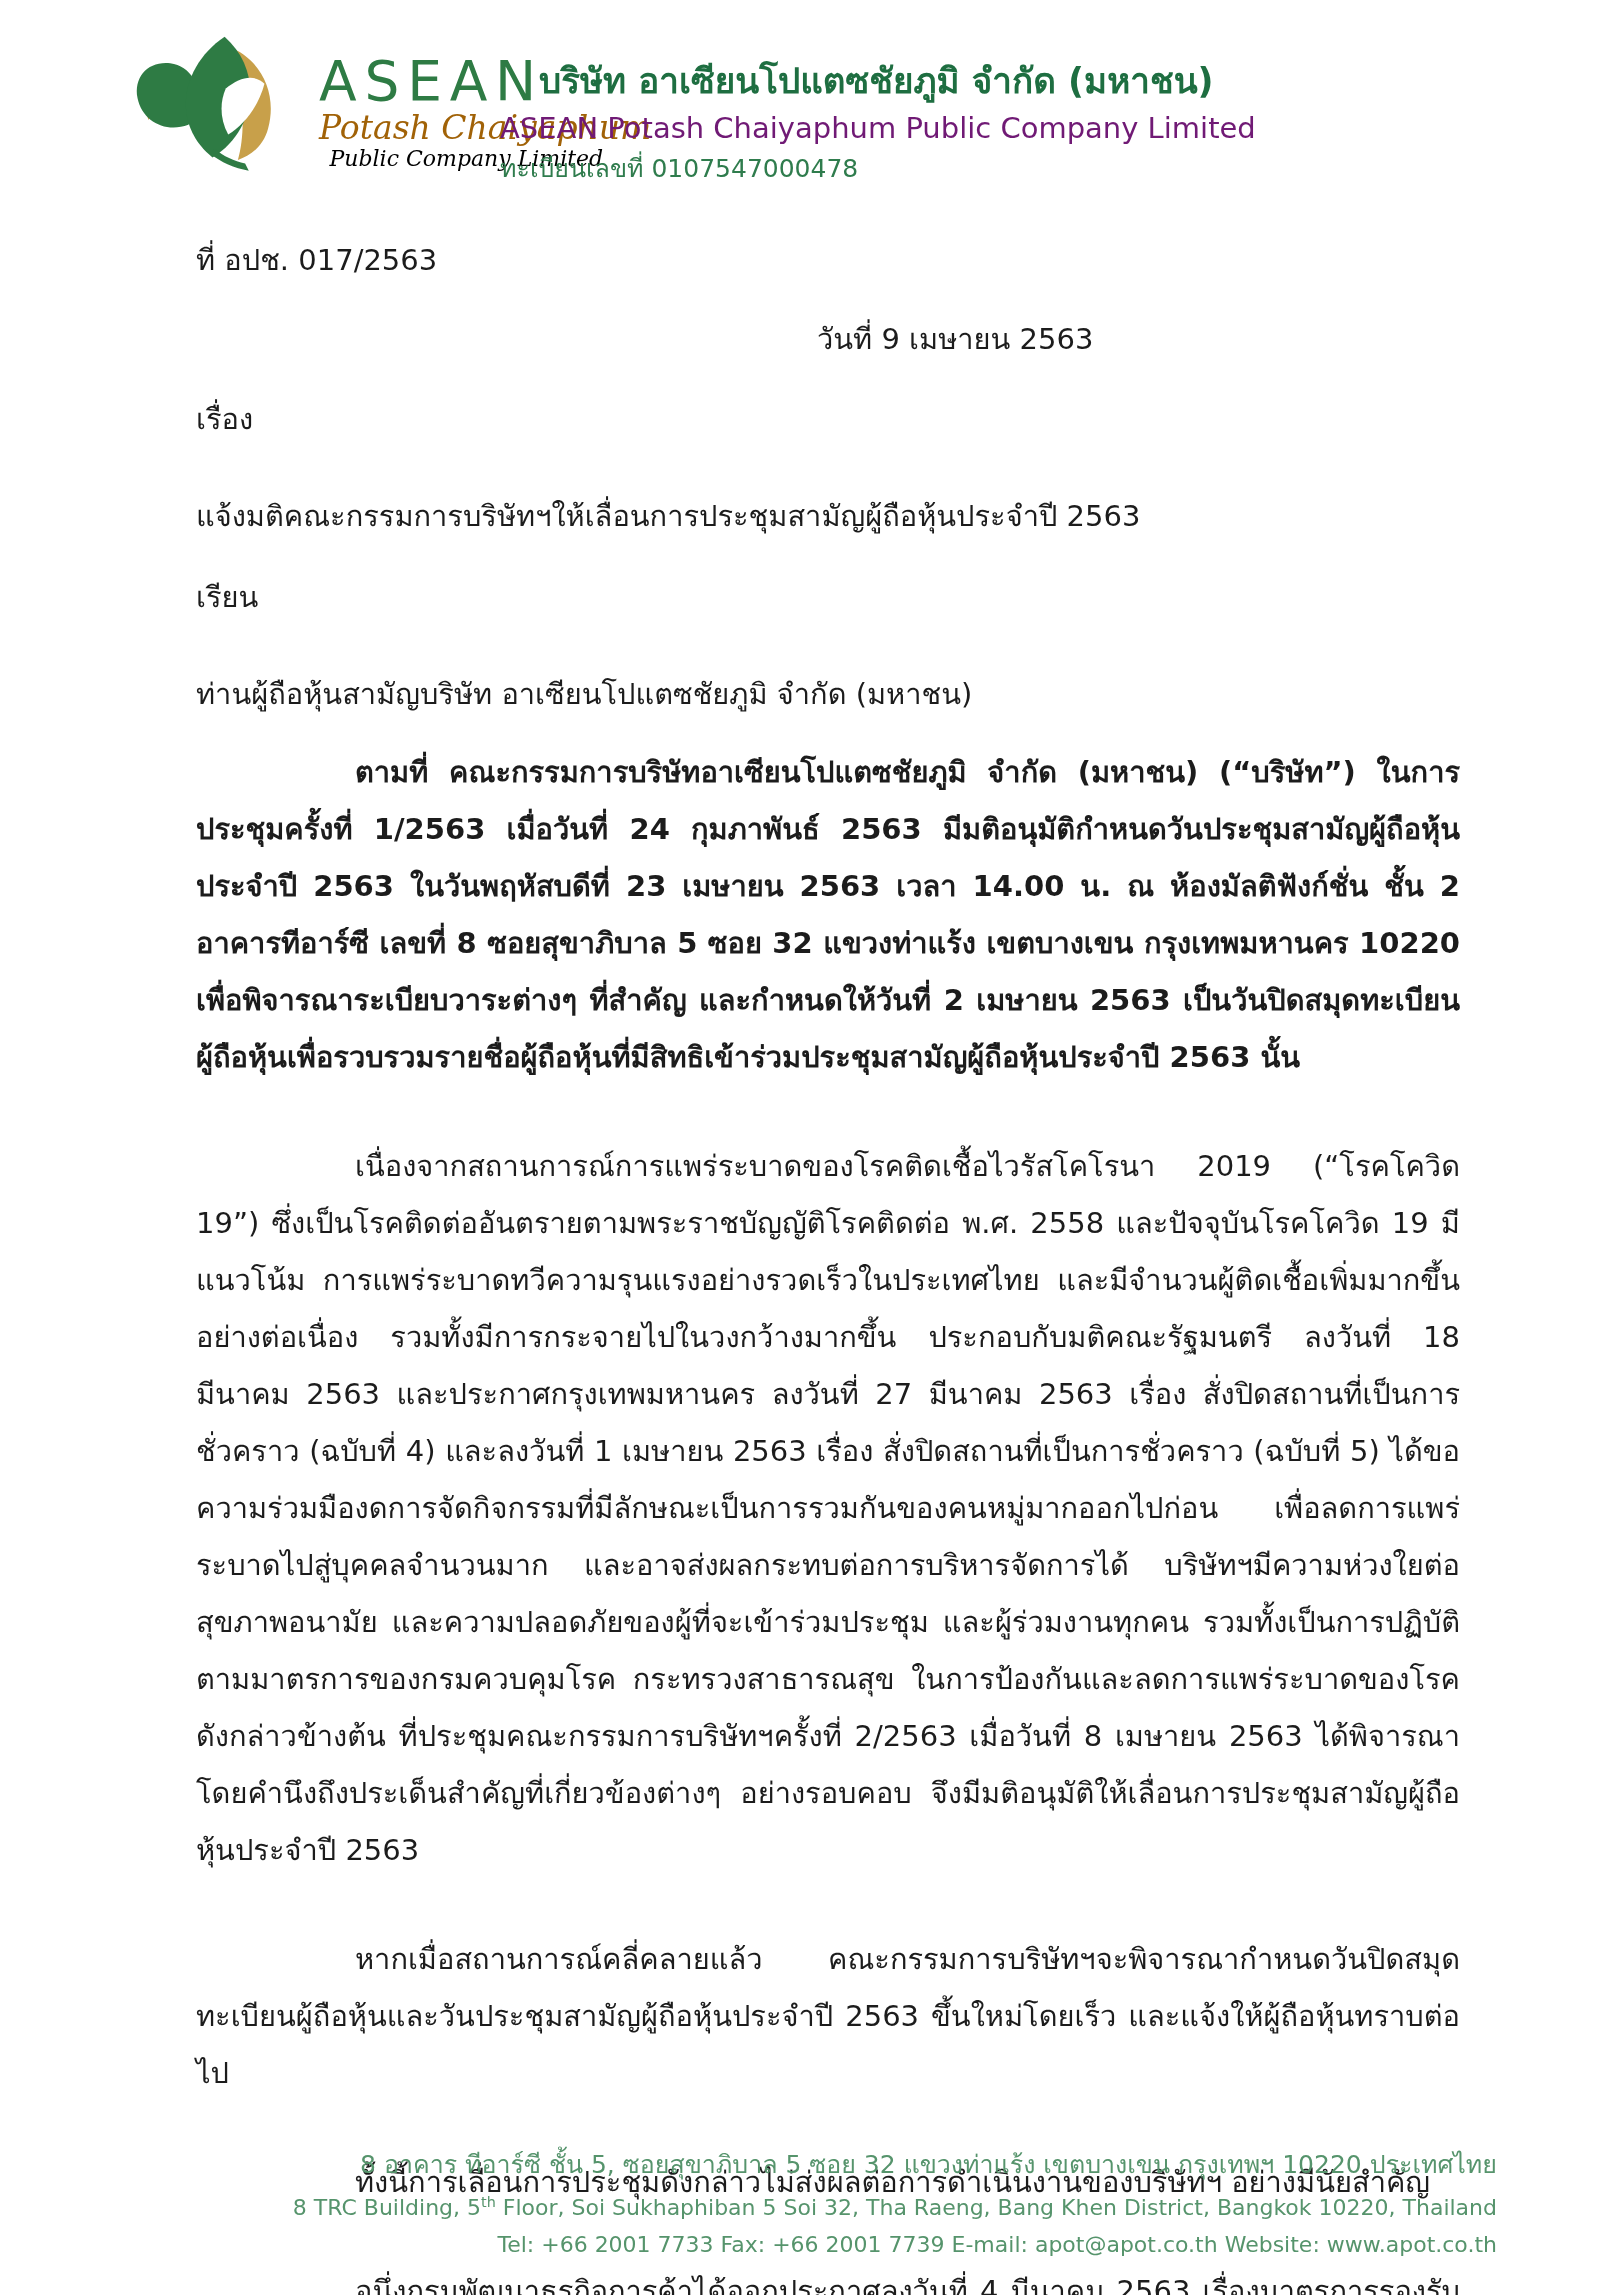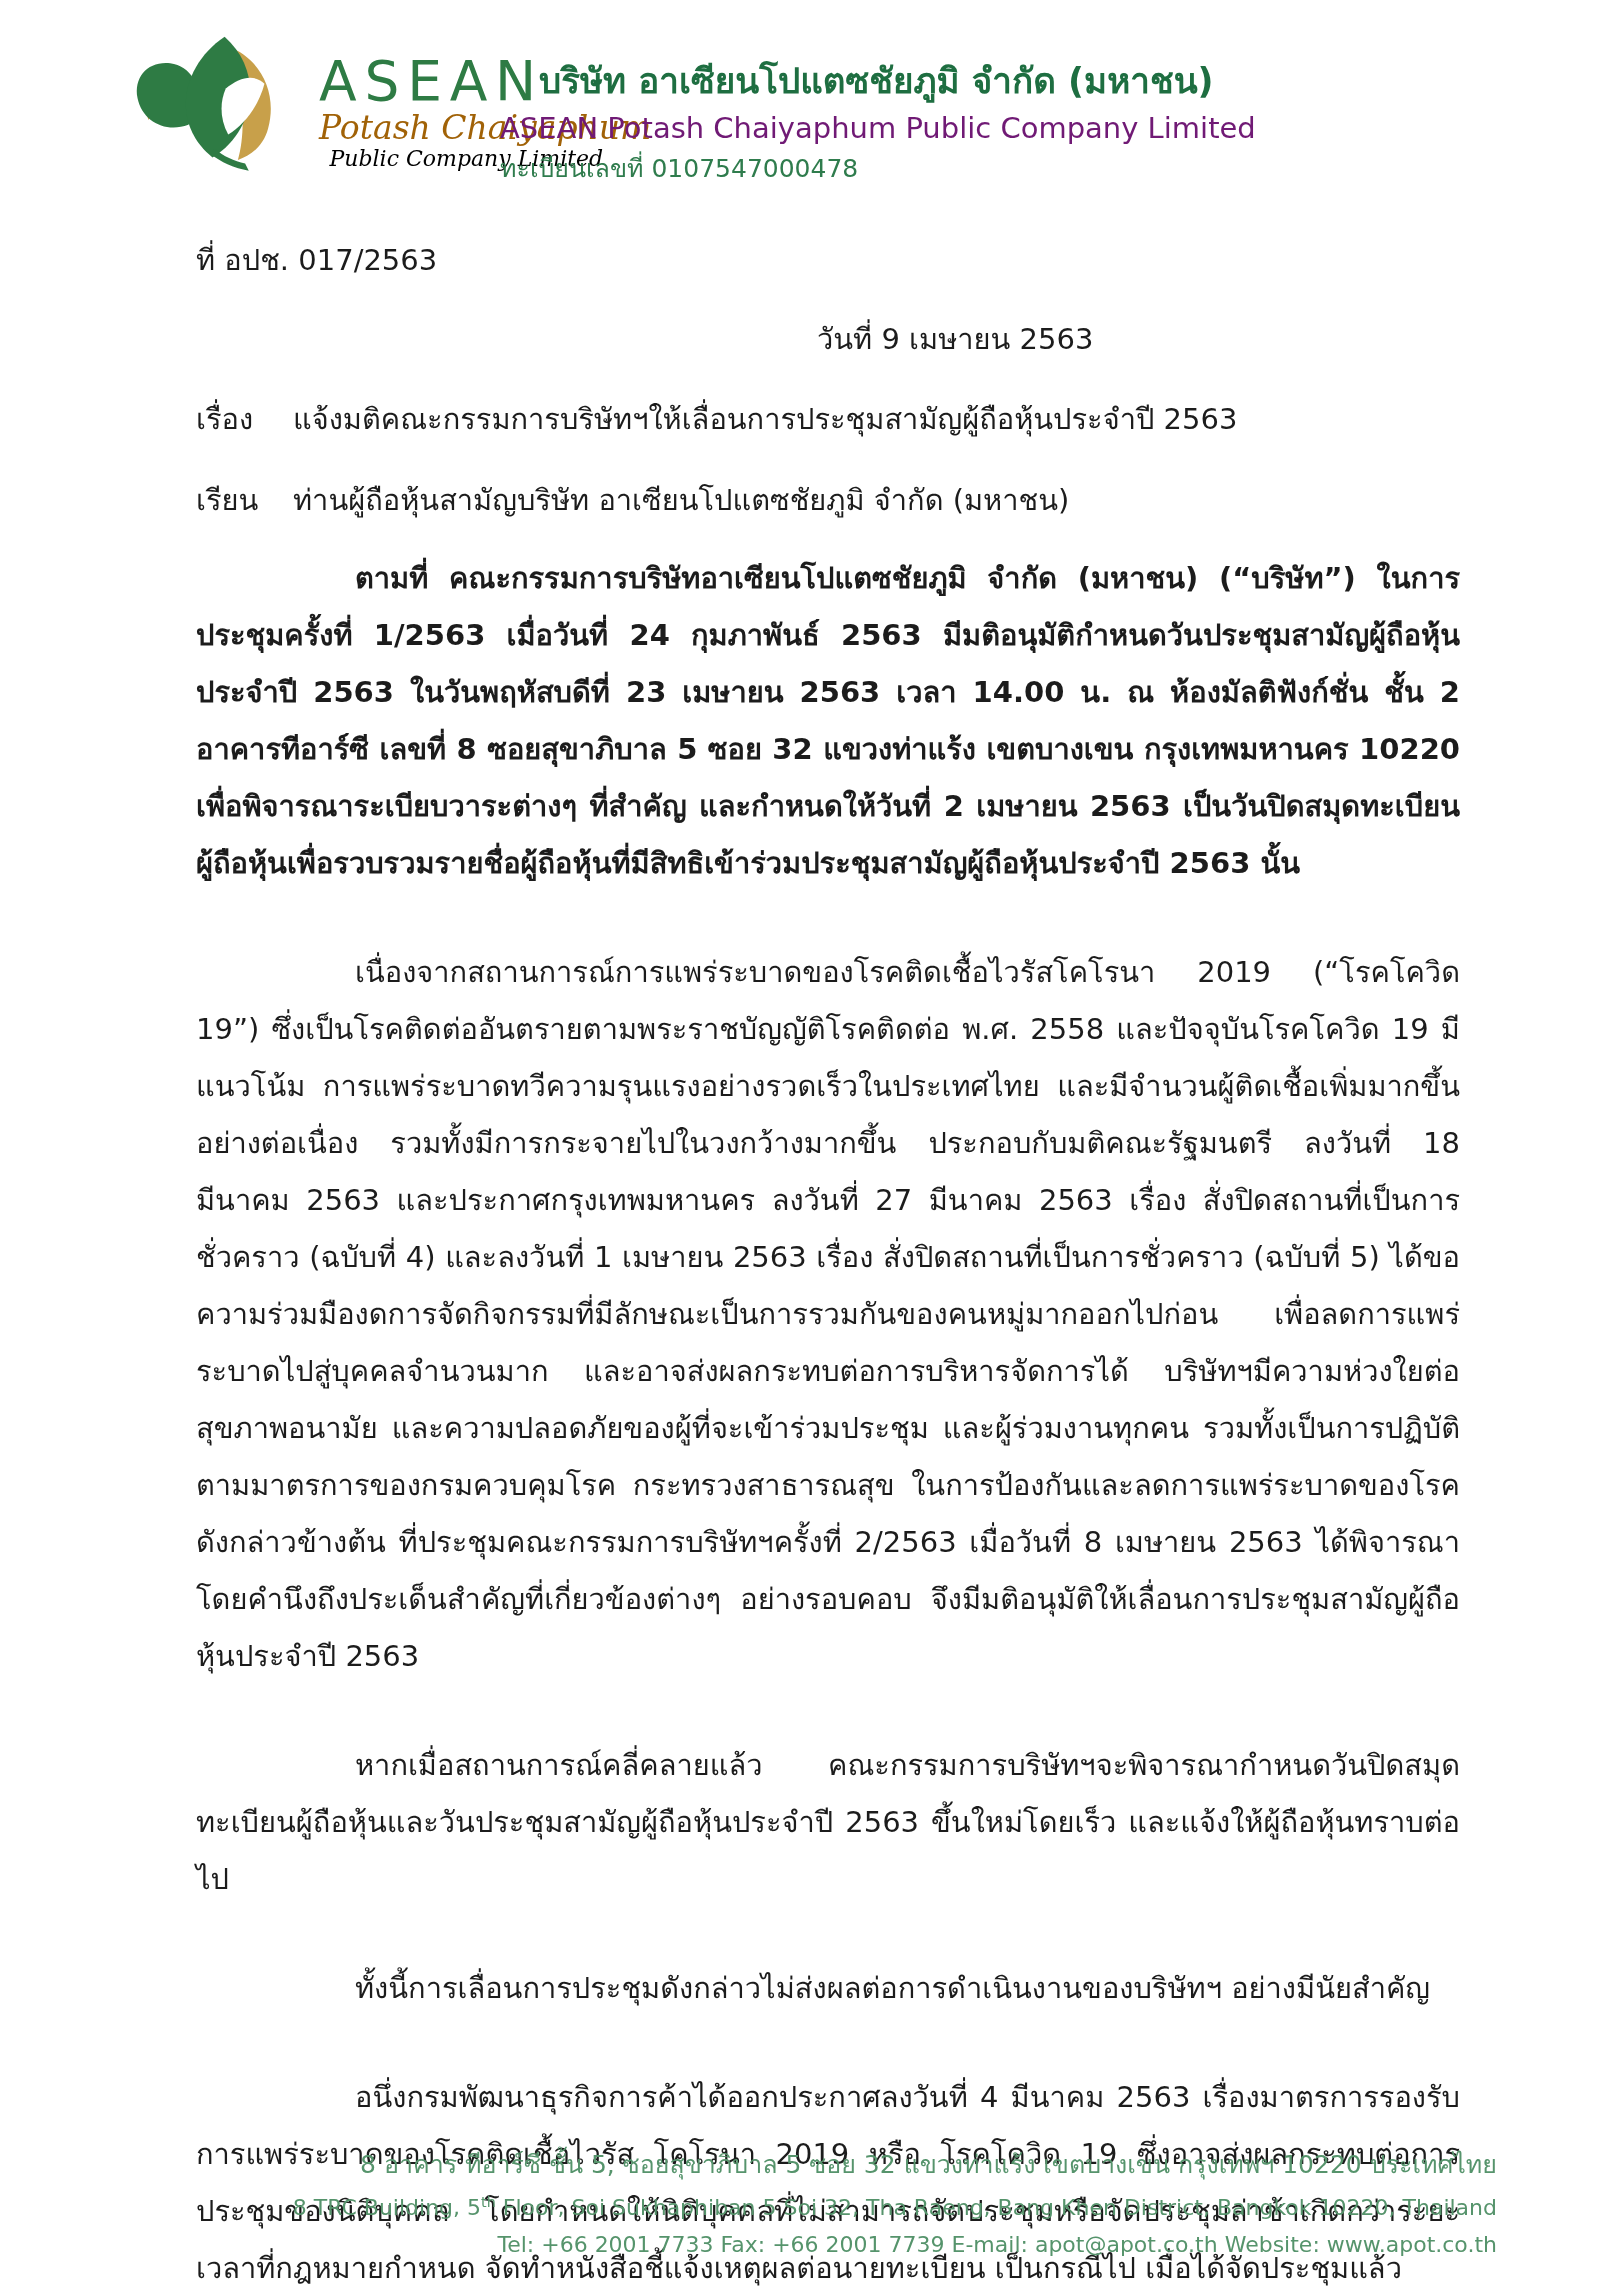--- a/index.html
+++ b/index.html
@@ -33,21 +33,21 @@
   .co-reg { font-size:25px; color:#2f7c4d; line-height:1.2; margin-top:7.8px; }
 
   
   .content {
     position:absolute; top:232px; left:196px; width:1264px;
     font-size:29px; line-height:57px; color:#1c1c1c;
     overflow-wrap:break-word;
   }
   .ref-line { }
   .date-line { margin-left:621px; margin-top:21.6px; }
-  .kv-row { display:flex; margin-top:23.5px; }
+  .kv-row { display:flex; margin-top:23.5px;flex-direction:column; }
   .kv-row .kv-label { width:97px; flex:0 0 97px; }
   .para {
     margin:52px 0 0 0;
     text-indent:159px;
     text-align:justify;
   }
   .para:first-of-type { margin-top:21.6px;font-weight:bold; }
 
   
   .footer {

